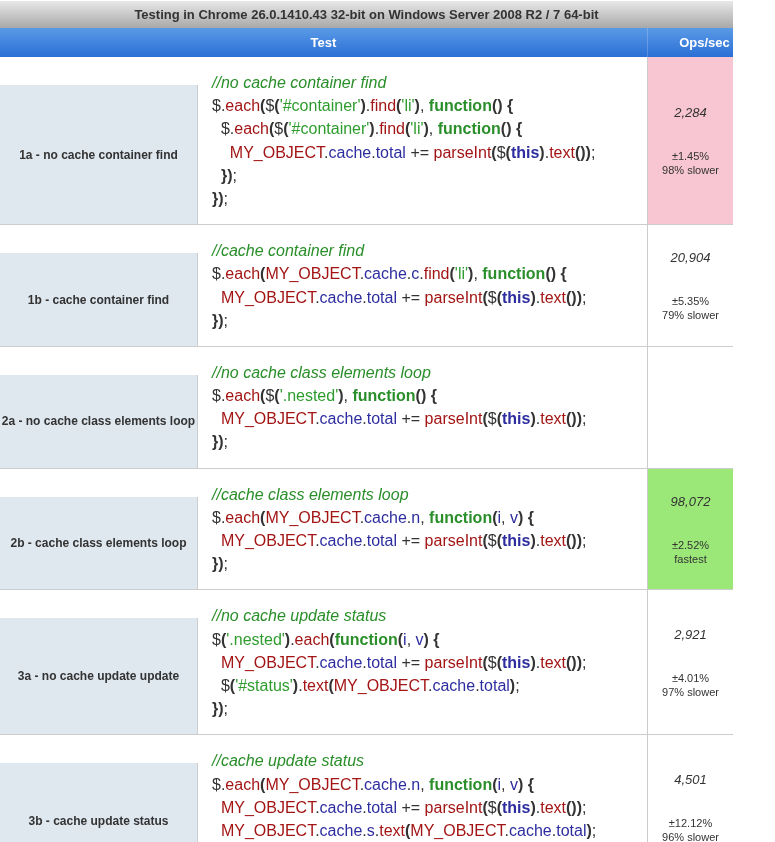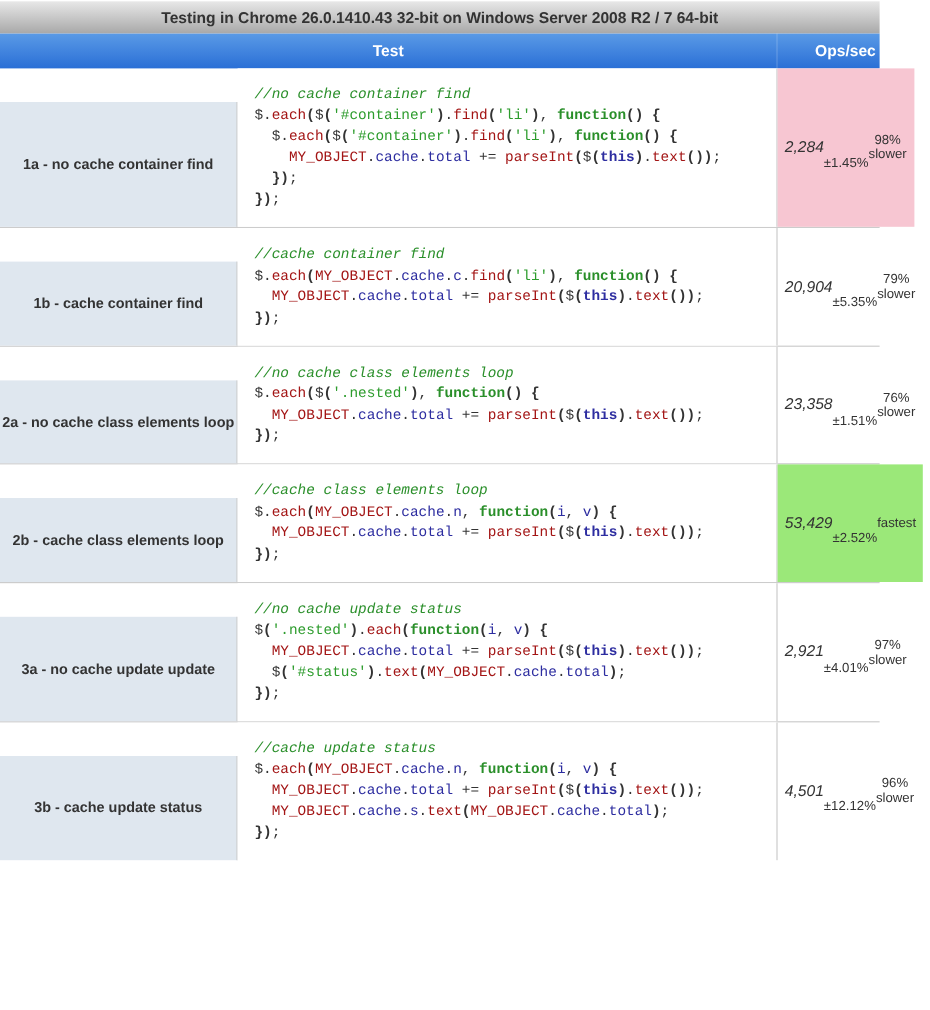--- a/index.html
+++ b/index.html
@@ -10,27 +10,27 @@
       color: #333; font-weight: bold; text-align: center; font-size: 13px;
       padding: 6px 0; border-top: 1px solid #fff;
     }
     .header-row { display: flex; background: linear-gradient(to bottom, #5a9ae6 0%, #2a6fd6 100%); color: #fff; font-weight: bold; font-size: 13px; gap: 28px; }
     .h-test { flex: 0 0 648px; text-align: center; padding: 7px 0; border-right: 1px solid rgba(255,255,255,0.2); }
     .h-ops { flex: 1; text-align: center; padding: 7px 0; }
     .row { display: flex; border-bottom: 1px solid #ccc; }
     .row:last-child { border-bottom: none; }
     .c-label { flex: 0 0 198px; background: #dfe7ef; display: flex; align-items: center; justify-content: center; text-align: center; font-weight: bold; color: #333; font-size: 12px; padding: 0; border-right: 1px solid #ccc; margin-top: 28px; }
     .c-code { flex: 0 0 450px; background: #fff; padding: 14px 8px 14px 14px; border-right: 1px solid #ccc; }
-    .c-ops { flex: 1; display: flex; flex-direction: row; align-items: center; justify-content: center; text-align: center; color: #333; padding: 6px; }
+    .c-ops { flex: 1; display: flex; flex-direction: column; align-items: center; justify-content: center; text-align: center; color: #333; padding: 6px; }
     .c-ops.slowest { background: #f7c6d2; }
     .c-ops.fastest { background: #9be879; }
     .ops-num { font-style: italic; font-size: 13px; margin-bottom: 2px; color: #333; }
     .ops-err { font-size: 11px; margin-bottom: 2px; color: #333; margin-top: 28px; }
     .ops-rank { font-size: 11px; color: #333; }
-    pre.code { font-family: Liberation Mono, monospace; font-size: 12px; line-height: 1.45; white-space: pre; color: #333; }
+    pre.code { font-family: Liberation Sans, sans-serif; font-size: 16px; line-height: 1.45; white-space: pre; color: #333; }
     pre.code .cm { color: #2a8f2a; font-style: italic; }
     pre.code .pu { color: #333; }
     pre.code .dl { color: #333; font-weight: bold; }
     pre.code .fn { color: #2a8f2a; font-weight: bold; }
     pre.code .jq { color: #333; }
     pre.code .pr { color: #2d2da0; }
     pre.code .nm { color: #a31515; }
     pre.code .mt { color: #a31515; }
     pre.code .str { color: #2d9c2d; }
     pre.code .th { color: #2d2da0; font-weight: bold; }
@@ -76,36 +76,31 @@
         </div>
       </div>
       <div class="row">
         <div class="c-label">2a - no cache class elements loop</div>
         <div class="c-code">
           <pre class="code"><span class="cm">//no cache class elements loop</span>
 <span class="jq">$</span><span class="pu">.</span><span class="mt">each</span><span class="dl">(</span><span class="jq">$</span><span class="dl">(</span><span class="str">'.nested'</span><span class="dl">)</span><span class="pu">,</span><span class="pu"> </span><span class="fn">function</span><span class="dl">(</span><span class="dl">)</span><span class="pu"> </span><span class="dl">{</span>
 <span class="pu"> </span><span class="pu"> </span><span class="nm">MY_OBJECT</span><span class="pu">.</span><span class="pr">cache</span><span class="pu">.</span><span class="pr">total</span><span class="pu"> </span><span class="pu">+</span><span class="pu">=</span><span class="pu"> </span><span class="mt">parseInt</span><span class="dl">(</span><span class="jq">$</span><span class="dl">(</span><span class="th">this</span><span class="dl">)</span><span class="pu">.</span><span class="mt">text</span><span class="dl">(</span><span class="dl">)</span><span class="dl">)</span><span class="pu">;</span>
 <span class="dl">}</span><span class="dl">)</span><span class="pu">;</span></pre>
         </div>
-        <div class="c-ops ">
-          <div class="ops-num">23,358</div>
-          <div class="ops-err">±1.51%</div>
-          <div class="ops-rank">76% slower</div>
-        </div>
       </div>
       <div class="row">
         <div class="c-label">2b - cache class elements loop</div>
         <div class="c-code">
           <pre class="code"><span class="cm">//cache class elements loop</span>
 <span class="jq">$</span><span class="pu">.</span><span class="mt">each</span><span class="dl">(</span><span class="nm">MY_OBJECT</span><span class="pu">.</span><span class="pr">cache</span><span class="pu">.</span><span class="pr">n</span><span class="pu">,</span><span class="pu"> </span><span class="fn">function</span><span class="dl">(</span><span class="pr">i</span><span class="pu">,</span><span class="pu"> </span><span class="pr">v</span><span class="dl">)</span><span class="pu"> </span><span class="dl">{</span>
 <span class="pu"> </span><span class="pu"> </span><span class="nm">MY_OBJECT</span><span class="pu">.</span><span class="pr">cache</span><span class="pu">.</span><span class="pr">total</span><span class="pu"> </span><span class="pu">+</span><span class="pu">=</span><span class="pu"> </span><span class="mt">parseInt</span><span class="dl">(</span><span class="jq">$</span><span class="dl">(</span><span class="th">this</span><span class="dl">)</span><span class="pu">.</span><span class="mt">text</span><span class="dl">(</span><span class="dl">)</span><span class="dl">)</span><span class="pu">;</span>
 <span class="dl">}</span><span class="dl">)</span><span class="pu">;</span></pre>
         </div>
         <div class="c-ops fastest">
-          <div class="ops-num">53,429</div>
+          <div class="ops-num">98,072</div>
           <div class="ops-err">±2.52%</div>
           <div class="ops-rank">fastest</div>
         </div>
       </div>
       <div class="row">
         <div class="c-label">3a - no cache update update</div>
         <div class="c-code">
           <pre class="code"><span class="cm">//no cache update status</span>
 <span class="jq">$</span><span class="dl">(</span><span class="str">'.nested'</span><span class="dl">)</span><span class="pu">.</span><span class="mt">each</span><span class="dl">(</span><span class="fn">function</span><span class="dl">(</span><span class="pr">i</span><span class="pu">,</span><span class="pu"> </span><span class="pr">v</span><span class="dl">)</span><span class="pu"> </span><span class="dl">{</span>
 <span class="pu"> </span><span class="pu"> </span><span class="nm">MY_OBJECT</span><span class="pu">.</span><span class="pr">cache</span><span class="pu">.</span><span class="pr">total</span><span class="pu"> </span><span class="pu">+</span><span class="pu">=</span><span class="pu"> </span><span class="mt">parseInt</span><span class="dl">(</span><span class="jq">$</span><span class="dl">(</span><span class="th">this</span><span class="dl">)</span><span class="pu">.</span><span class="mt">text</span><span class="dl">(</span><span class="dl">)</span><span class="dl">)</span><span class="pu">;</span>

